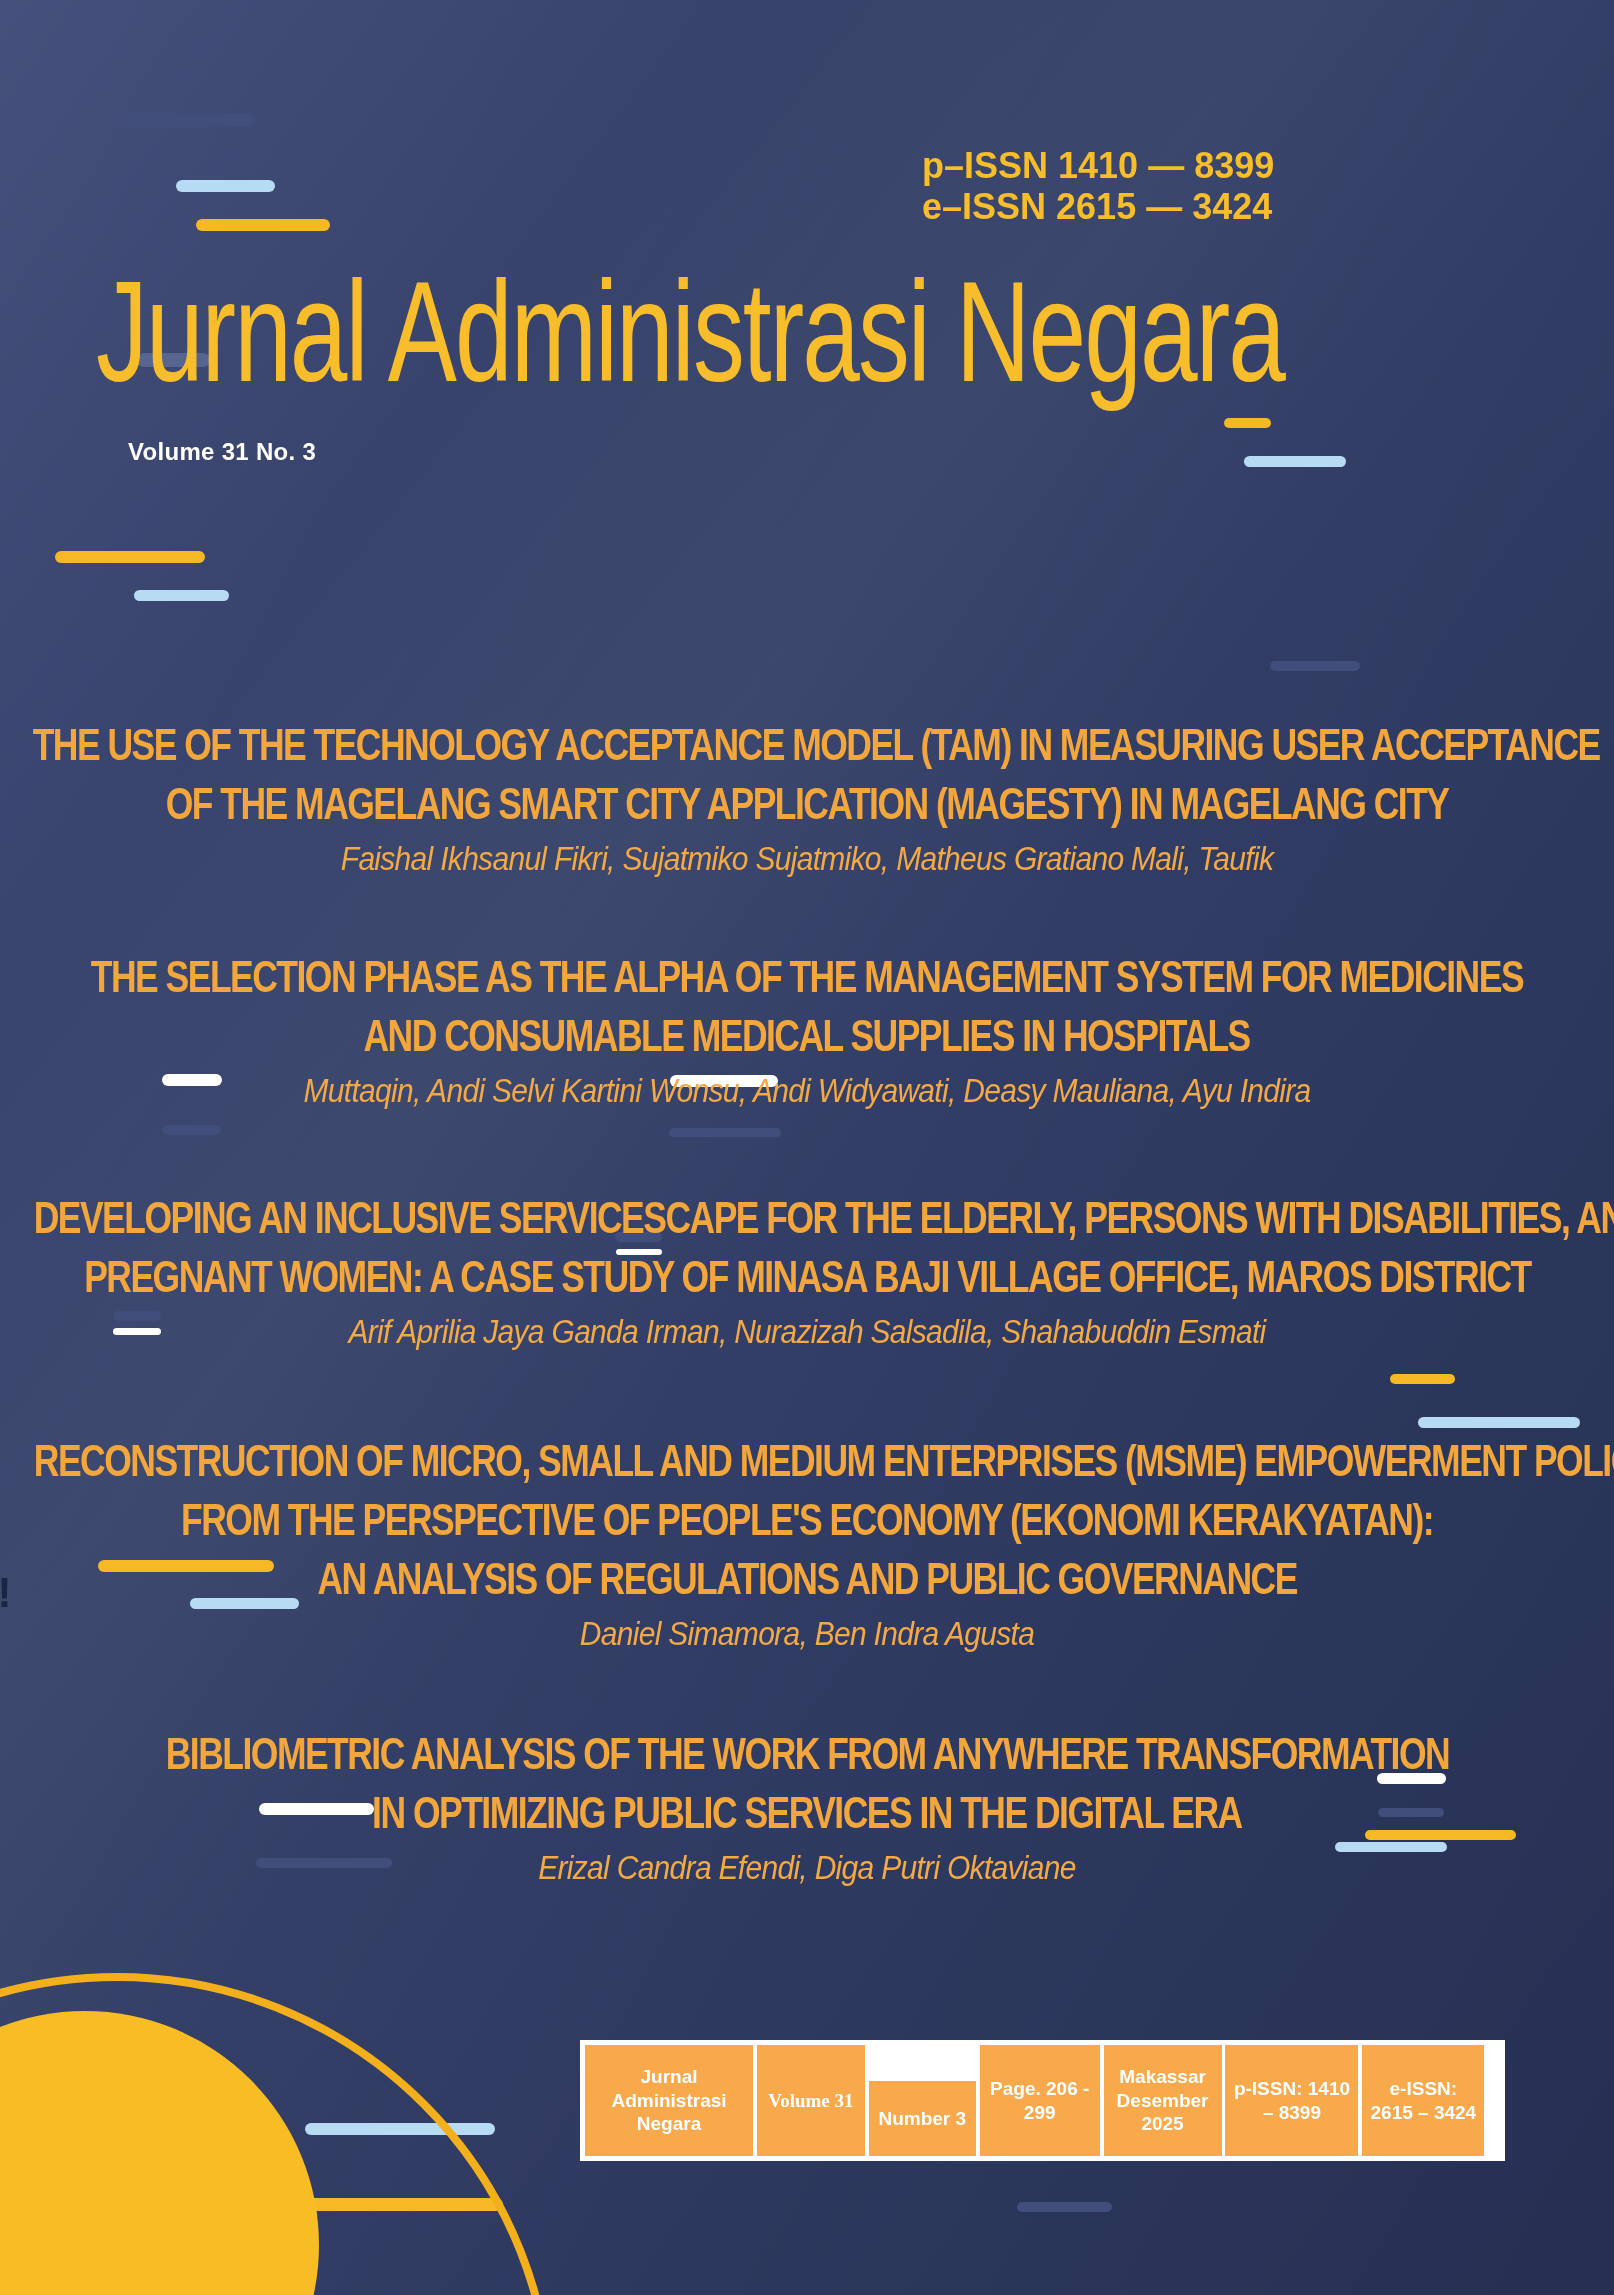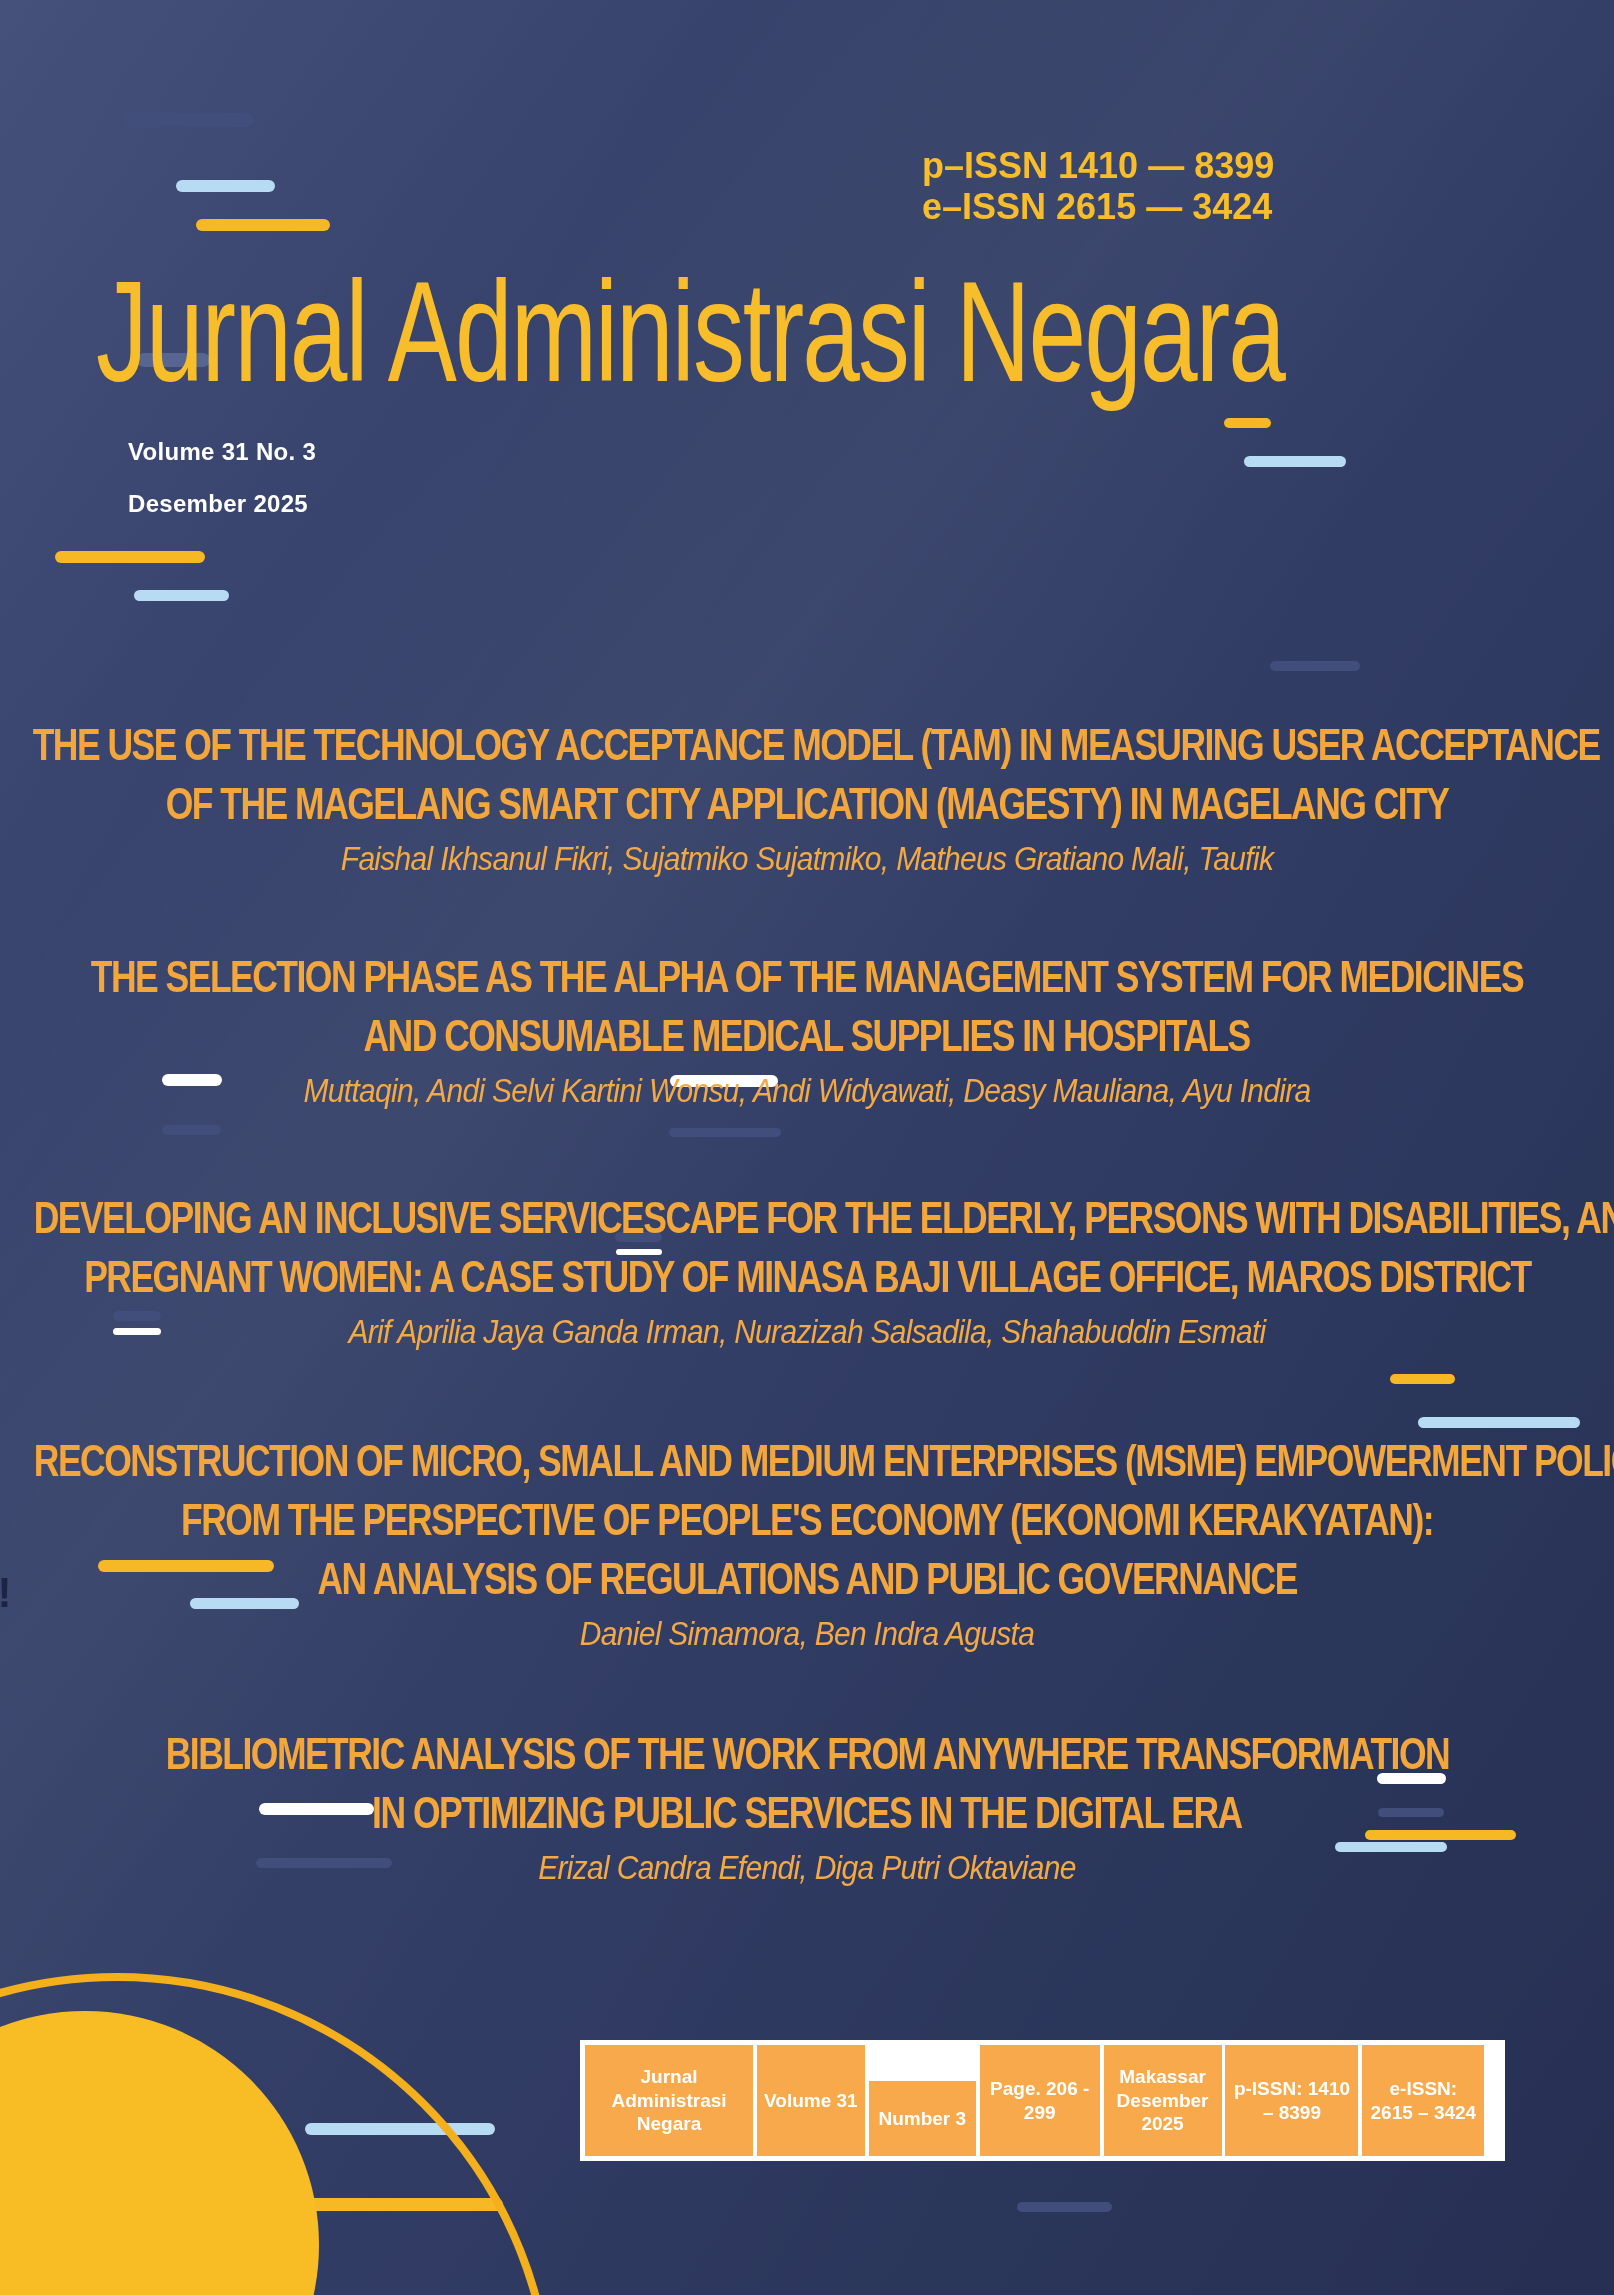--- a/index.html
+++ b/index.html
@@ -77,21 +77,21 @@
   .footer-table{
     position:absolute;left:580px;top:2040px;width:925px;height:121px;
     background:#FFFFFF;border:5.9px solid #FFFFFF;
     display:flex;gap:3.9px;z-index:6;box-sizing:border-box;
   }
   .ft-cell{
     background:#F7A94B;color:#FFFFFF;font-weight:700;font-size:19px;line-height:23.5px;
     display:flex;align-items:center;justify-content:center;text-align:center;
     padding:2.6px 3.9px;box-sizing:border-box;
   }
-  .w1{width:168px;} .w2{width:108px;} .w3{width:107px;margin-top:36px;} .w4{width:120px;}
+  .w1{width:168px;} .w2{width:108px;font-family:Liberation Serif, serif;} .w3{width:107px;margin-top:36px;} .w4{width:120px;}
   .w5{width:118px;} .w6{width:133px;} .w7{width:122px;}
 
   .excl{position:absolute;left:-2.6px;top:1569px;color:#1B2444;font-size:42px;font-weight:700;}
   .dashes{z-index:3;}
 </style>
 </head>
 <body>
 
 <div class="cover">
 
@@ -143,21 +143,20 @@
     <div>p–ISSN 1410 — 8399</div>
     <div>e–ISSN 2615 — 3424</div>
   </div>
 
   <div class="title-pill"></div>
   <div class="title-pill-mark">(</div>
   <div class="journal-title">Jurnal Administrasi Negara</div>
 
   <div class="edition">
     <div>Volume 31 No. 3</div>
-    <div>Desember 2025</div>
   </div>
 
   <div class="article" style="top:716px;">
     <div class="a-line"><span>THE USE OF THE TECHNOLOGY ACCEPTANCE MODEL (TAM) IN MEASURING USER ACCEPTANCE</span></div>
     <div class="a-line"><span>OF THE MAGELANG SMART CITY APPLICATION (MAGESTY) IN MAGELANG CITY</span></div>
     <div class="a-authors"><span>Faishal Ikhsanul Fikri, Sujatmiko Sujatmiko, Matheus Gratiano Mali, Taufik</span></div>
   </div>
 
   <div class="article" style="top:948px;">
     <div class="a-line"><span>THE SELECTION PHASE AS THE ALPHA OF THE MANAGEMENT SYSTEM FOR MEDICINES</span></div>

